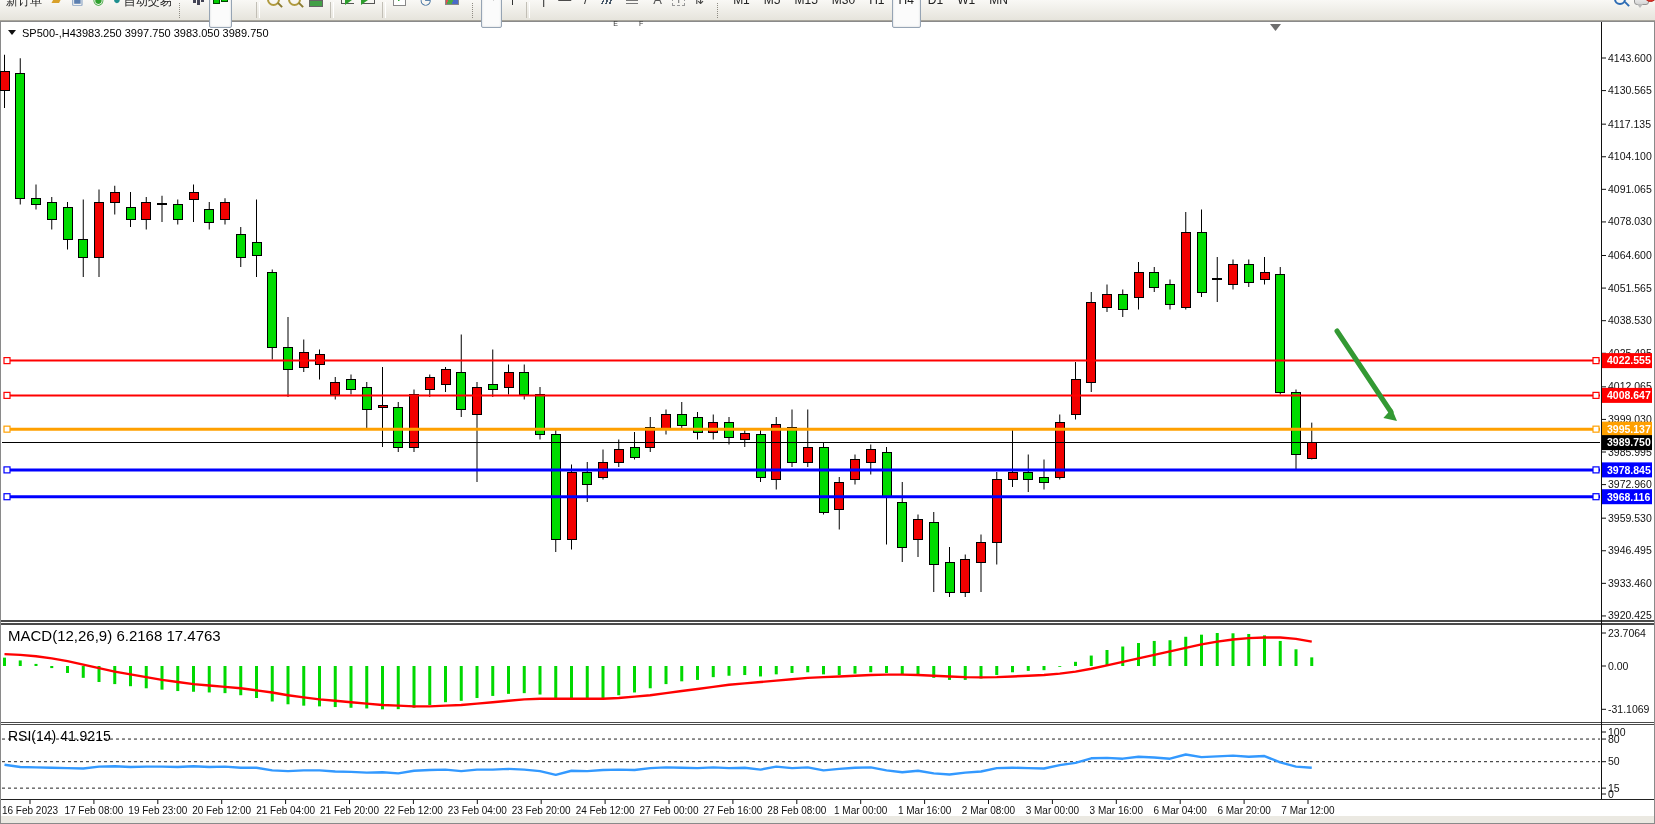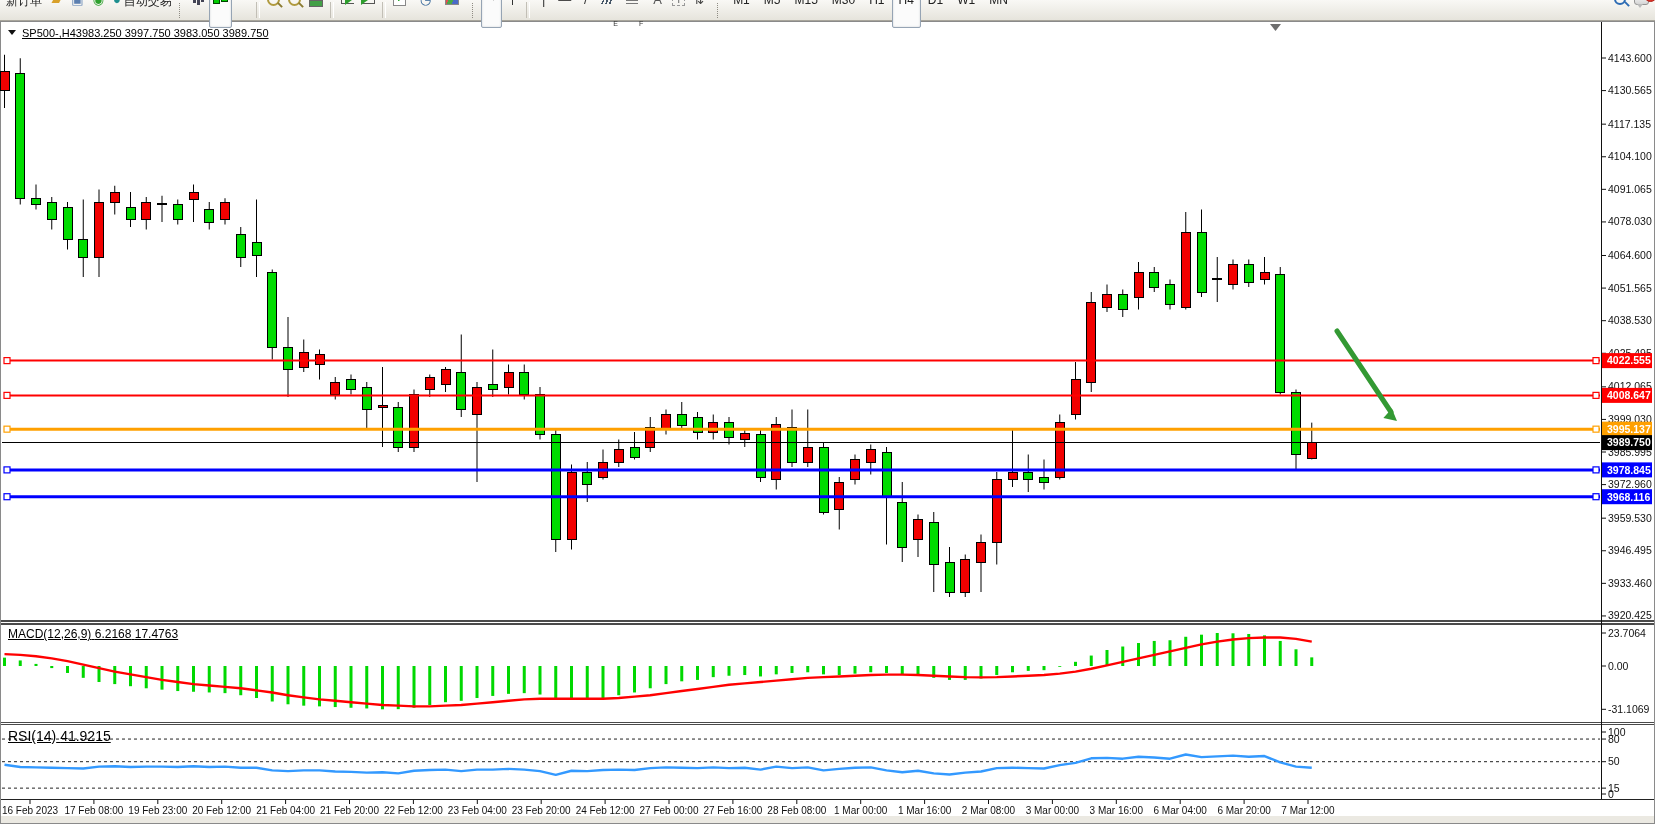--- a/index.html
+++ b/index.html
@@ -49,25 +49,25 @@
     background:linear-gradient(#333,#333) center/12px 1px no-repeat,linear-gradient(#333,#333) center/1px 12px no-repeat;}
   .i-channel{width:12px;height:11px;background:repeating-linear-gradient(115deg,transparent 0 2px,#456 2px 3.5px);}
   .i-fibo{width:12px;height:11px;background:repeating-linear-gradient(#777 0 1px,transparent 1px 3.5px);}
   .i-labelT{width:11px;height:11px;border:1px dashed #999;color:#555;font-size:9px;display:flex;align-items:center;justify-content:center;}
   .i-search{width:8px;height:8px;border:2px solid #2d6cb4;border-radius:50%;}
   .i-search::after{content:"";position:absolute;left:8px;top:8px;width:6px;height:2px;background:#2d6cb4;transform:rotate(45deg);}
   .i-chat{width:13px;height:10px;background:linear-gradient(#fff,#d5d5d5);border:1px solid #949494;border-radius:3px;}
   .i-chat::after{content:"";position:absolute;left:2px;top:10px;border:3px solid transparent;border-top:4px solid #bbb;}
   .tf{padding:0 6px;}
   
-  .flabel{position:absolute;z-index:4;font-size:11px;color:#000;pointer-events:none;white-space:nowrap;text-decoration:underline;}
+  .flabel{position:absolute;z-index:4;font-size:11px;color:#000;pointer-events:none;white-space:nowrap;}
   #title{left:7px;top:27px;display:flex;align-items:center;}
   .tri{width:0;height:0;border:4px solid transparent;border-top:5px solid #111;margin:3px 6px 0 1px;}
   #title .ohlc{margin-left:0;}
-  #macdlabel{left:8px;top:627px;font-size:12px;}
+  #macdlabel{left:8px;top:627px;font-size:15px;}
   #rsilabel{left:8px;top:728px;font-size:14px;}
 </style>
 </head>
 <body>
 
 <svg id="chartsvg" width="1655" height="824">
     <rect x="0" y="21" width="1655" height="803" fill="#ffffff"></rect>
     <rect x="0.5" y="21.5" width="1654" height="802" fill="none" stroke="#8a8a8a" stroke-width="1" shape-rendering="crispEdges"></rect>
     <rect x="1" y="816" width="1653" height="7" fill="#ebe9e2"></rect>
     <g>

